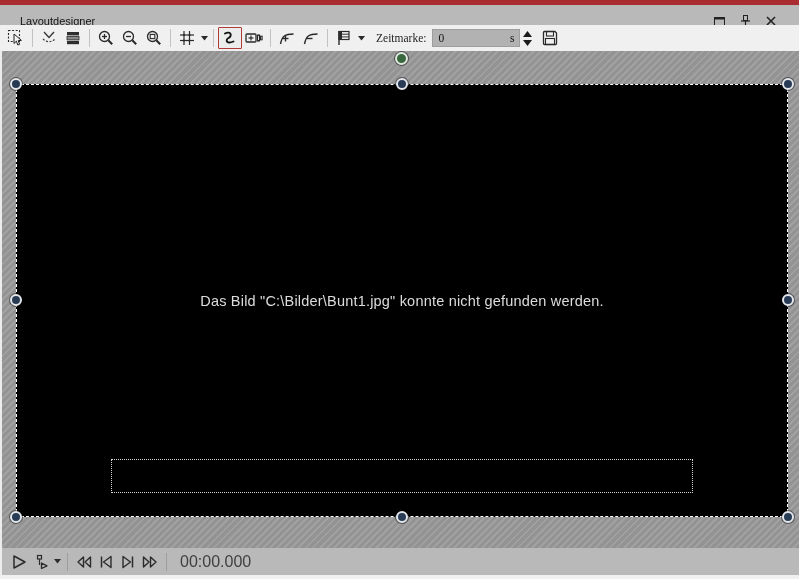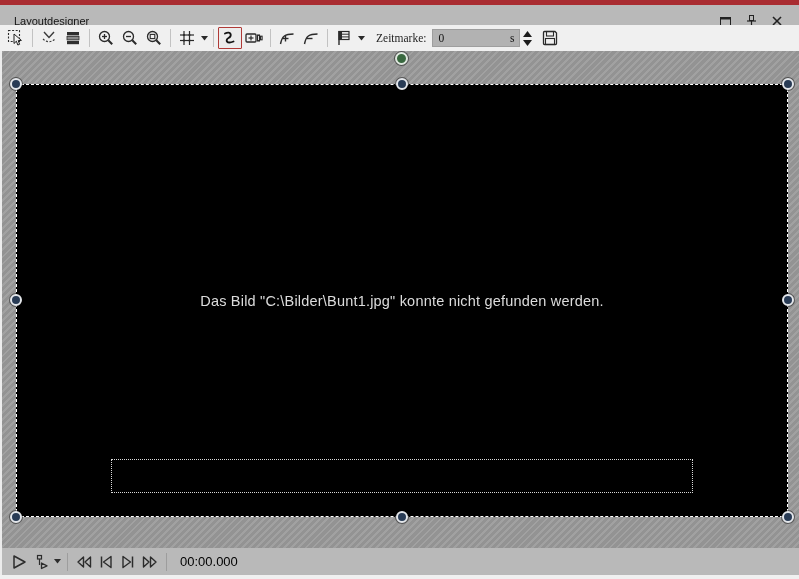--- a/index.html
+++ b/index.html
@@ -3,21 +3,21 @@
 <meta charset="utf-8">
 <style>
   * { margin:0; padding:0; box-sizing:border-box; }
   html,body { width:799px; height:579px; }
   body { font-family:"Liberation Sans", sans-serif; background:#f0f0f0; overflow:hidden; }
   .window { position:relative; width:799px; height:579px; background:#f0f0f0; }
 
   
   .accent { position:absolute; left:0; top:0; width:799px; height:5px; background:#a92c31; }
   .titlebar { position:absolute; left:0; top:5px; width:799px; height:32px; background:#b9b9b9;
-              display:flex; align-items:center; padding:0 14px;gap:20px; }
+              display:flex; align-items:center; padding:0 20px;gap:20px; }
   .title { font-size:11px; color:#141414; }
   .tb-controls { margin-left:auto; display:flex; align-items:center; gap:10px; }
   .tb-btn { width:16px; height:14px; display:flex; align-items:center; justify-content:center; cursor:default; }
 
   
   .toolbar { position:absolute; left:0; top:25px; width:799px; height:26px; background:#f0f0f0;
              display:flex; align-items:center; padding:0 4px;font-family:Liberation Serif, serif; }
   .tool { width:24px; height:22px; display:flex; align-items:center; justify-content:center;
           border:1px solid transparent; border-radius:1px; }
   .tool.active { border:1px solid #b03a37; background:#ececec; }
@@ -44,21 +44,21 @@
                 border:1px dotted #d8d8d8; }
   .handle { position:absolute; width:12px; height:12px; border-radius:50%;
             background:#283b55; border:2px solid #e3e6ea; box-shadow:0 0 0 1px rgba(0,0,0,0.45); }
   .handle.green { width:13px; height:13px; background:#39683f; border-color:#dfe7df; }
 
   
   .transport { position:absolute; left:0; top:548px; width:799px; height:27px; background:#b9b9b9;
                display:flex; align-items:center; padding:0 6px; border-left:2px solid #ececec; }
   .tr-btn { width:22px; height:22px; display:flex; align-items:center; justify-content:center; }
   .tr-sep { width:1px; height:18px; background:#9d9d9d; margin:0 5px; }
-  .tr-time { font-size:13px; color:#000000; margin-left:8px; }
+  .tr-time { font-size:16px; color:#404040; margin-left:8px; }
   .bottom-strip { position:absolute; left:0; top:575px; width:799px; height:4px; background:#f0f0f0; }
 
   svg { display:block; }
 </style>
 </head>
 <body>
 
 <div class="window">
 
   <div class="accent"></div>

